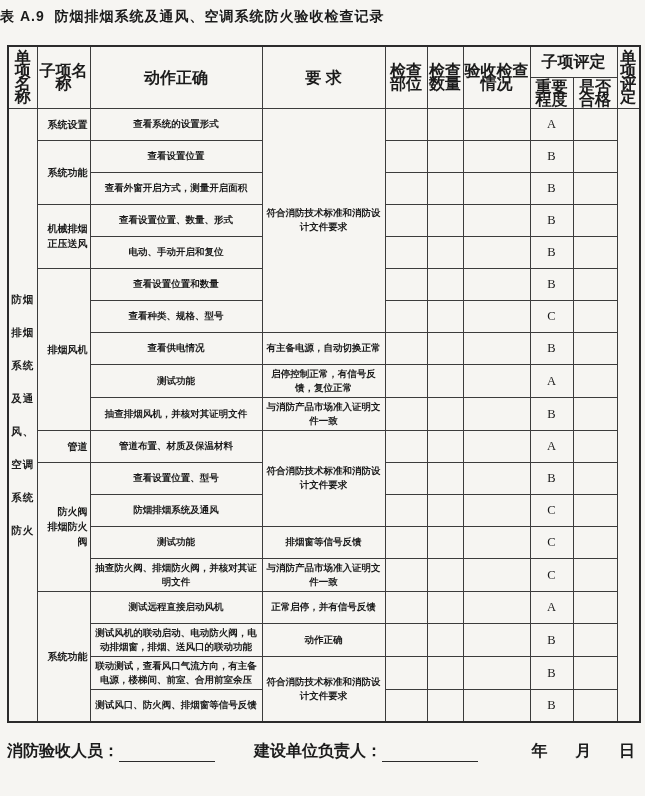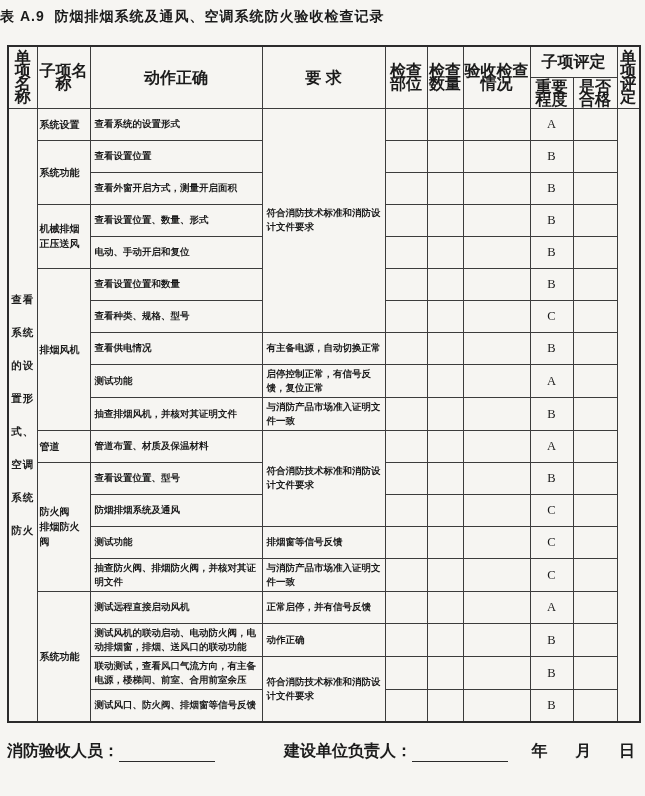--- a/index.html
+++ b/index.html
@@ -50,48 +50,48 @@
   .unit-text{
     width:24px;
     margin:0 auto;
     font-size:10.5px;
     line-height:33px;
     letter-spacing:1px;
     text-align:center;
     word-break:break-all;
   }
   .c-sub{
-    text-align:left;
+    text-align:right;
     white-space:pre-line;
     font-size:10px;
     line-height:15px;
     padding:2px 2px;
   }
-  .c-method,.c-req{text-align:left;}
+  .c-method,.c-req{text-align:center;}
   .c-grade{
     text-align:center;
     font-family:"Liberation Serif",serif;
     font-size:12.5px;
     font-weight:normal;
   }
   .footer{
     display:flex;
     align-items:flex-end;
     margin:18px 8px 0 7px;
     font-size:16px;
     font-weight:bold;
     white-space:pre;
   }
   .blank-line{
     display:inline-block;
     width:96px;
     height:13px;
     border-bottom:1.5px solid #2b2b2b;
   }
-  .footer-mid{margin-left:69px;}
+  .footer-mid{margin-left:39px;}
   .footer-date{margin-left:auto;letter-spacing:2px;}
 </style>
 </head>
 <body>
 
 <div class="doc-title">表 A.9  防烟排烟系统及通风、空调系统防火验收检查记录</div>
 
 <table class="record">
   <colgroup>
     <col style="width:29px">
@@ -122,21 +122,21 @@
 评定</th>
     </tr>
     <tr>
       <th>重要程度</th>
       <th>是否合格</th>
     </tr>
   </thead>
   <tbody>
       <tr>
         <td rowspan="19" class="c-unit">
-          <div class="unit-text">查看系统的设置形式、空调系统防火</div>
+          <div class="unit-text">防烟排烟系统及通风、空调系统防火</div>
         </td>
         <td class="c-sub">系统设置</td>
         <td class="c-method">查看系统的设置形式</td>
         <td rowspan="7" class="c-req">符合消防技术标准和消防设计文件要求</td>
         <td class="c-part"></td>
         <td class="c-qty"></td>
         <td class="c-acc"></td>
         <td class="c-grade">A</td>
         <td class="c-ok"></td>
         <td rowspan="19" class="c-eval"></td>

